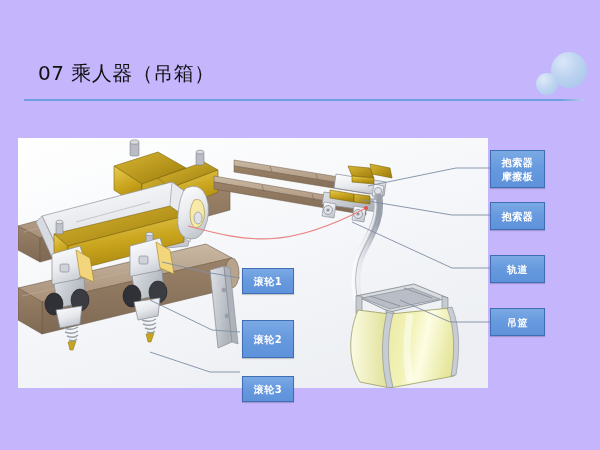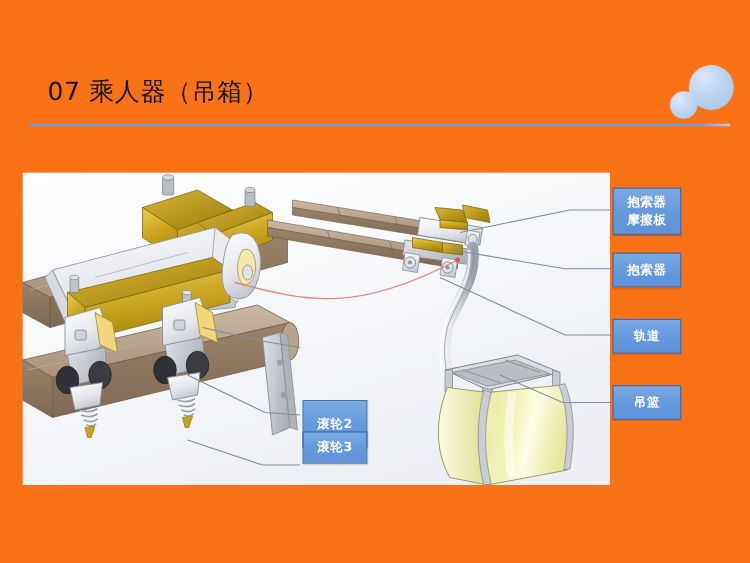--- a/index.html
+++ b/index.html
@@ -6,21 +6,21 @@
   html, body {
     margin: 0; padding: 0;
     width: 600px; height: 450px;
     background: #ffffff;
     font-family: "DejaVu Sans", "Liberation Sans", sans-serif;
     overflow: hidden;
   }
   #slide {
     position: relative;
     width: 600px; height: 450px;
-    background: #f97316;
+    background: #c4b5fd;
     overflow: hidden;
   }
 
   
   .deco-circle-big {
     position: absolute;
     left: 551px; top: 52px;
     width: 36px; height: 36px;
     border-radius: 50%;
     background: radial-gradient(circle at 34% 28%, #dbe7f8 0%, #bcd3f0 45%, #a4c3ea 100%);
@@ -318,22 +318,23 @@
       <path d="M240,332 L212,330 L150,300"></path>
       <path d="M240,372 L210,372 L150,352"></path>
 
       <path d="M490,168 L456,168 L368,186"></path>
       <path d="M490,215 L452,215 L362,200"></path>
       <path d="M490,268 L452,268 L352,222"></path>
       <path d="M490,322 L450,322 L400,300"></path>
     </g>
   </svg>
 
+  <div class="callout" style="left:242px; top:268px; width:52px; height:26px;">滚轮1</div>
   <div class="callout" style="left:242px; top:320px; width:52px; height:38px;">滚轮2</div>
-  <div class="callout" style="left:242px; top:345px; width:52px; height:26px;">滚轮3</div>
+  <div class="callout" style="left:242px; top:376px; width:52px; height:26px;">滚轮3</div>
 
   <div class="callout two-line" style="left:490px; top:150px; width:55px; height:38px;">抱索器
 摩擦板</div>
   <div class="callout" style="left:490px; top:202px; width:55px; height:28px;">抱索器</div>
   <div class="callout" style="left:490px; top:308px; width:55px; height:28px;">吊篮</div>
   <div class="callout" style="left:490px; top:255px; width:55px; height:28px;">轨道</div>
 
 </div>
 
 </body></html>

